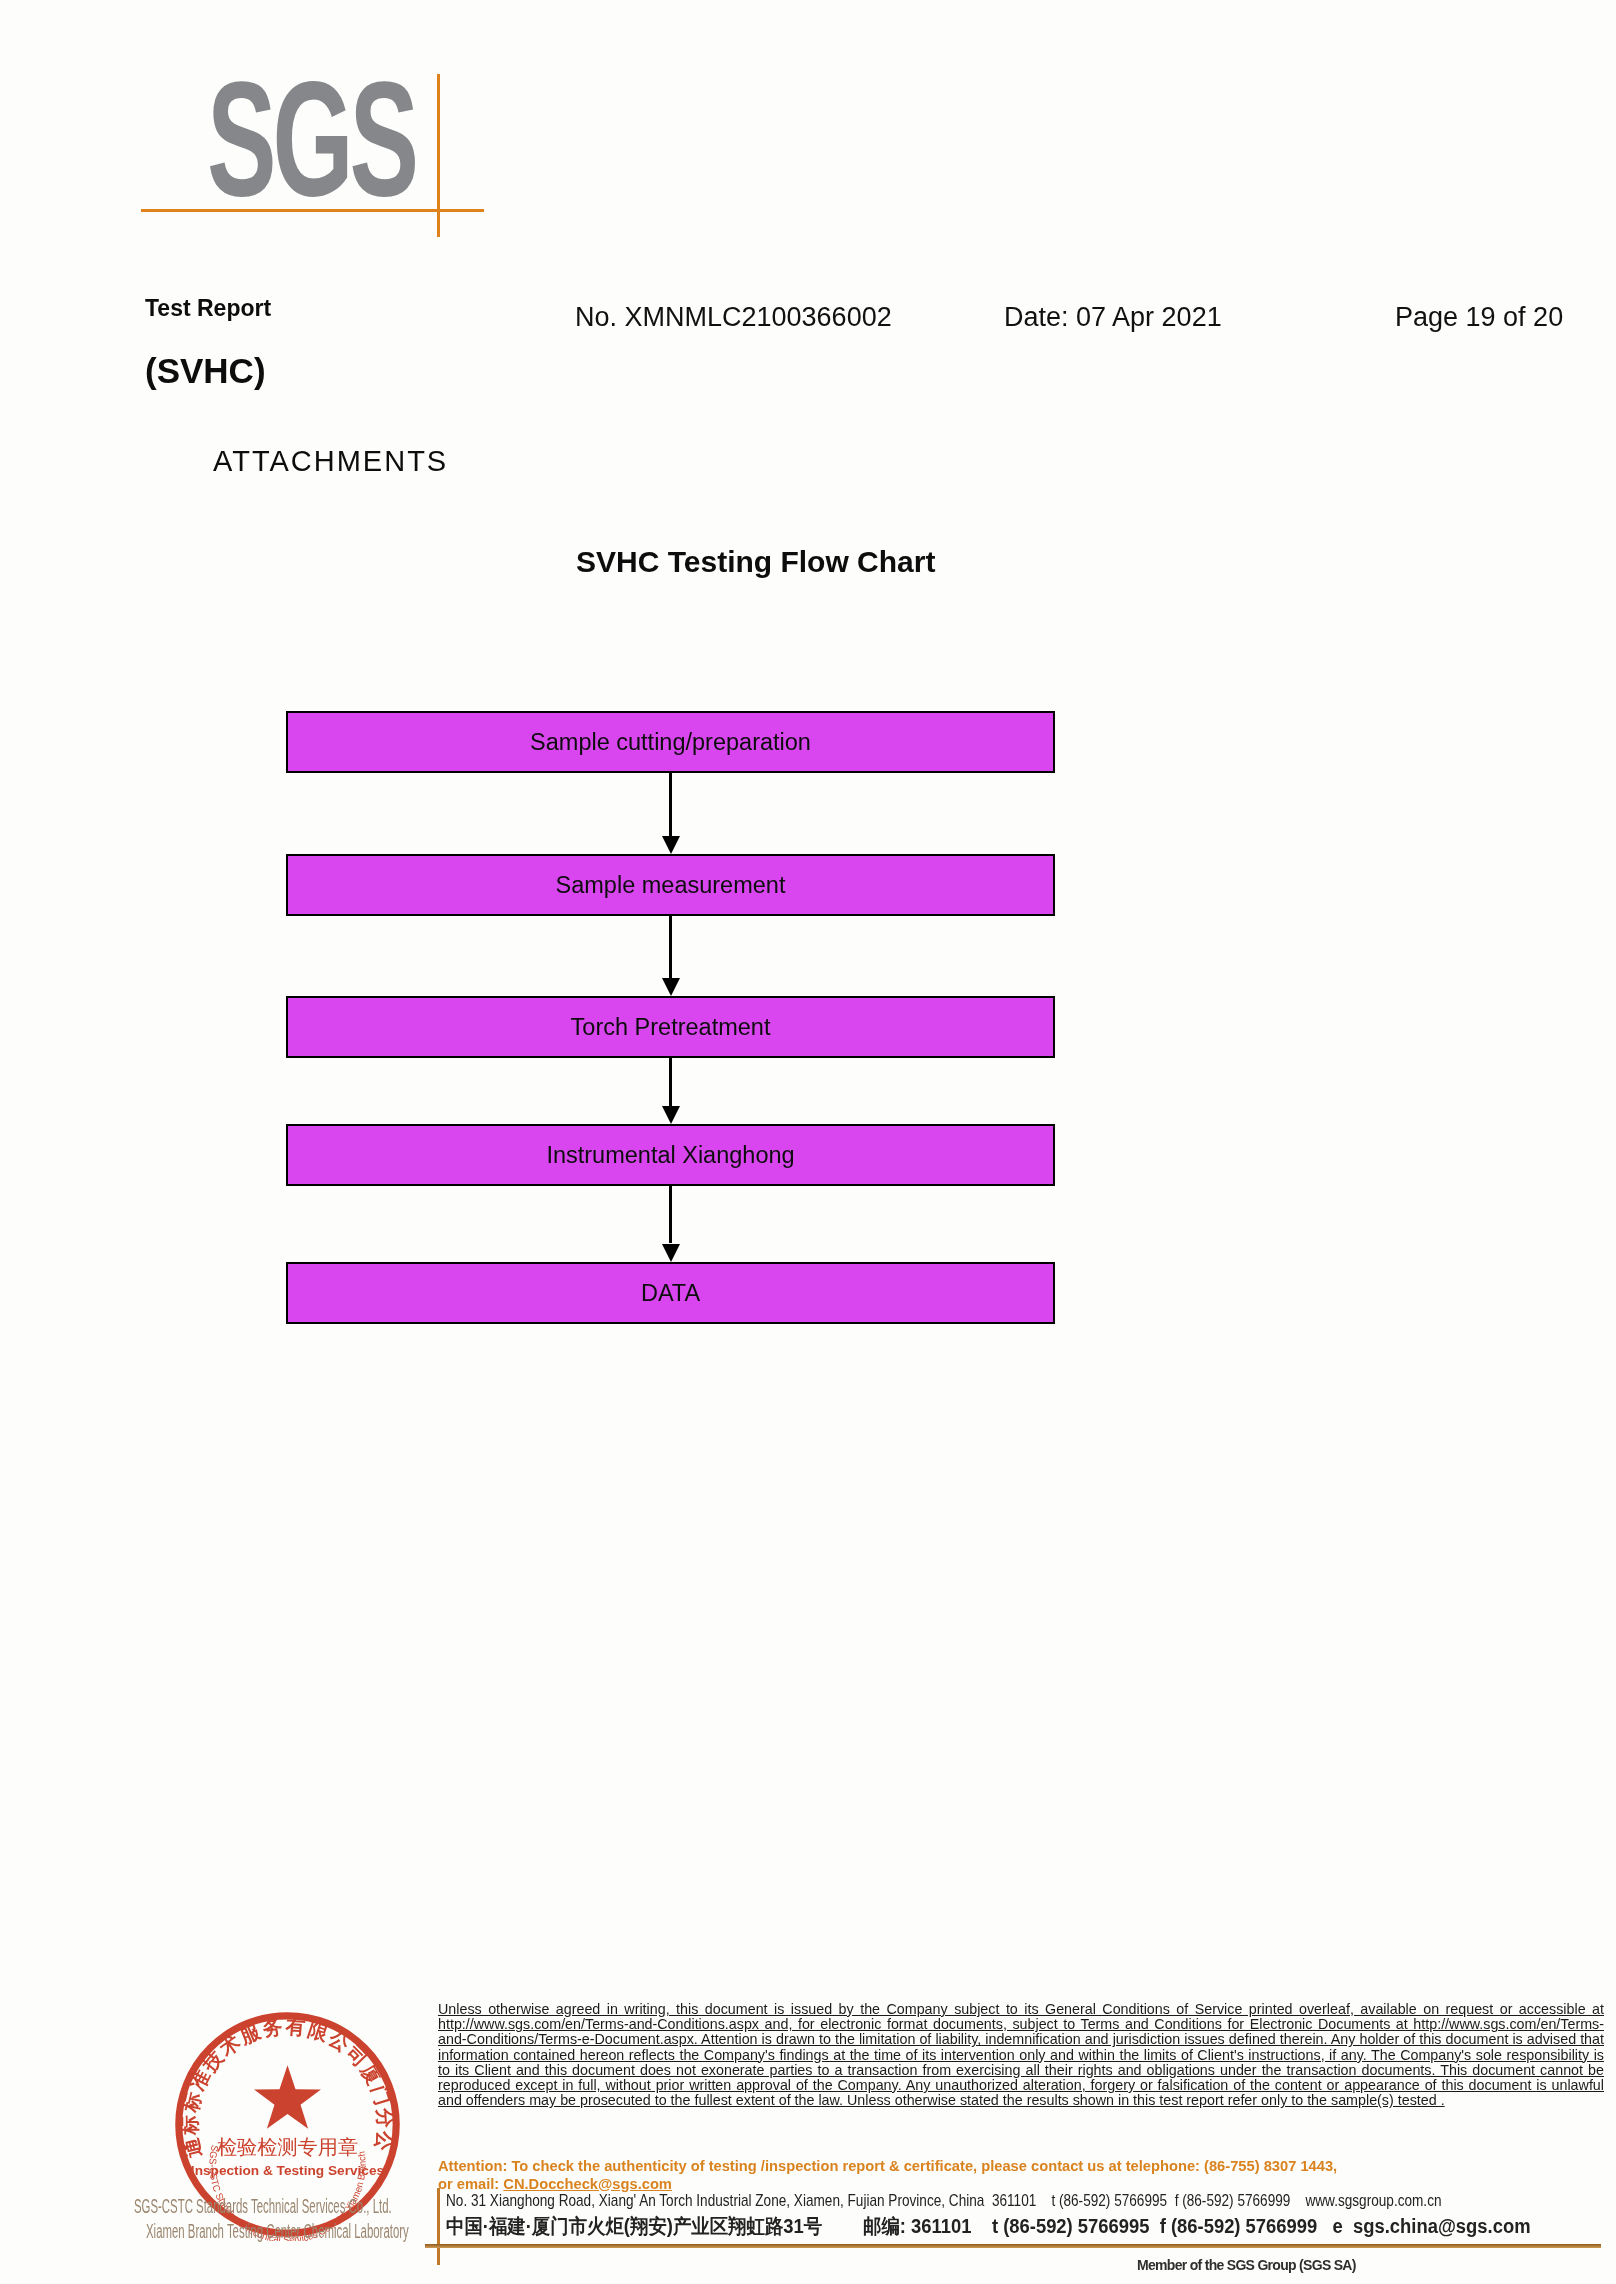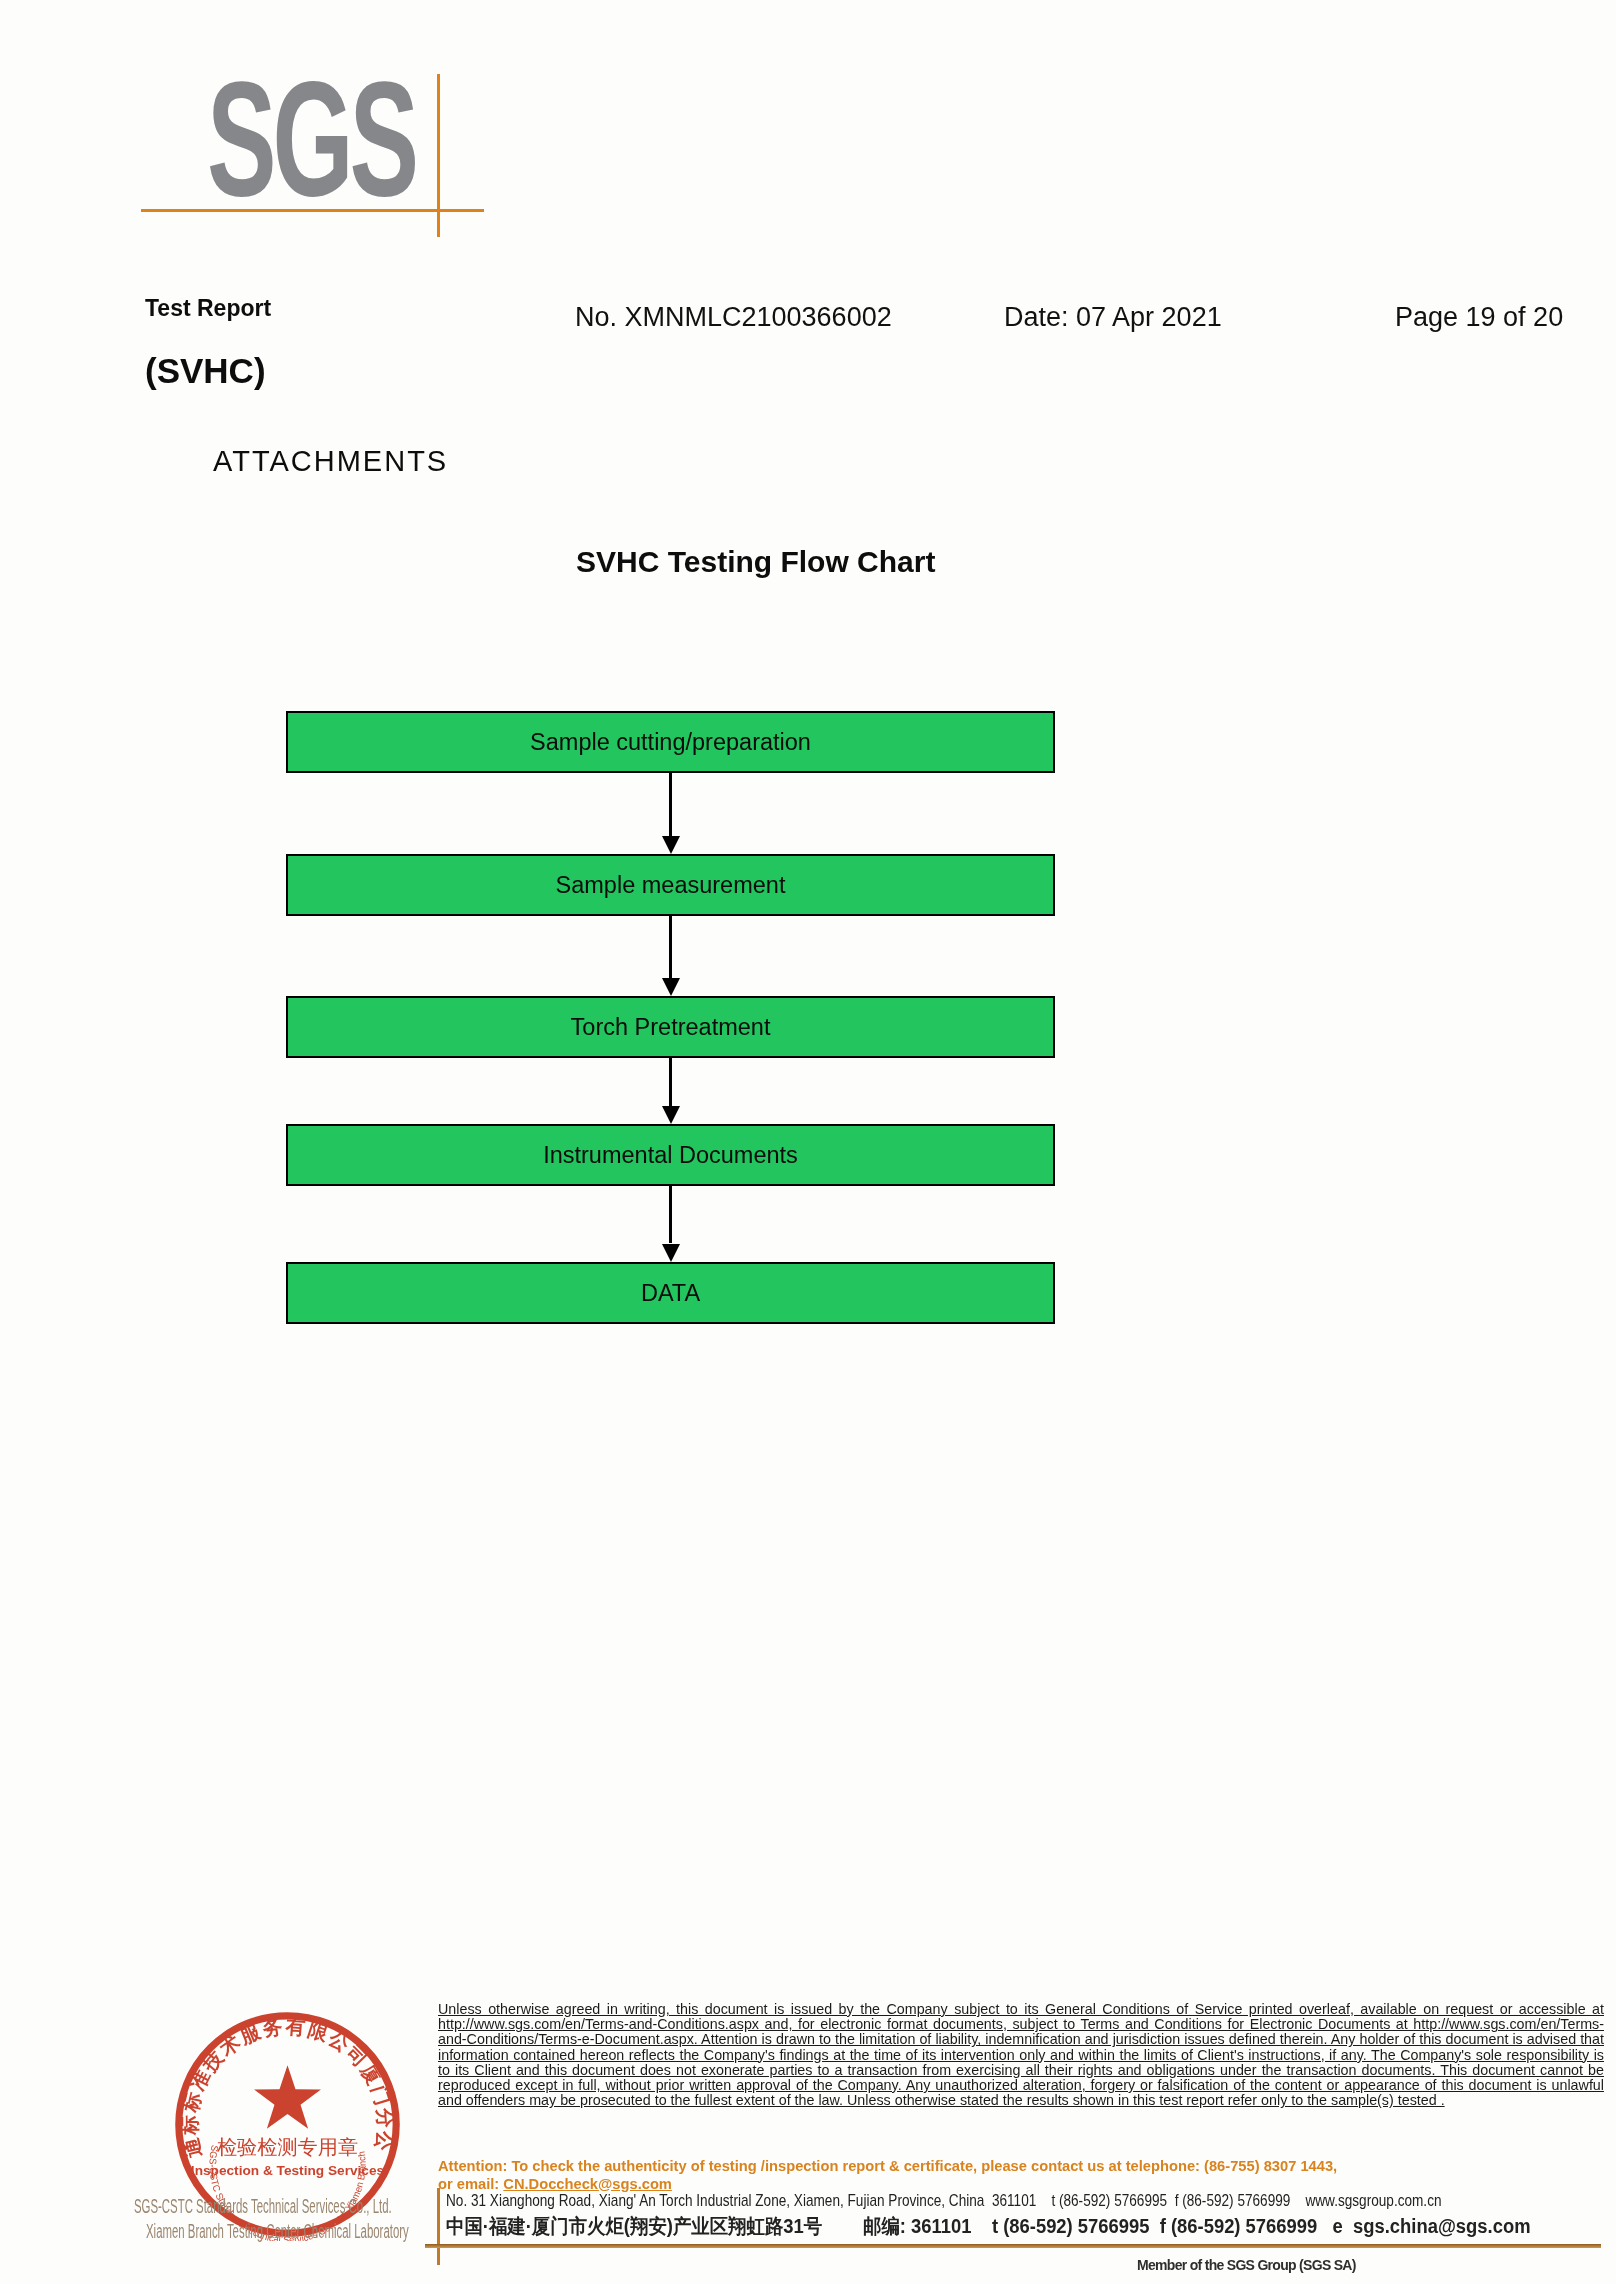--- a/index.html
+++ b/index.html
@@ -27,21 +27,21 @@
   .h-no{left:575px;}
   .h-date{left:1004px;}
   .h-page{left:1363px;margin-left:32px;}
 
   .attachments{left:213px;top:445px;font-size:29px;letter-spacing:2px;color:#0d0d0d;}
   .flow-title{left:576px;top:545px;font-size:30px;font-weight:bold;color:#0d0d0d;}
 
   
   .fbox{
     left:286px;width:769px;height:62px;
-    border:2.6px solid #000;background:#22c55e;
+    border:2.6px solid #000;background:#d946ef;
     display:flex;align-items:center;justify-content:center;
     font-size:23.5px;color:#0d0d0d;box-sizing:border-box;
   }
   .arrow{left:659px;width:23.5px;}
   .arrow .shaft{position:absolute;left:10.4px;top:0;width:2.6px;background:#000;}
   .arrow .head{
     position:absolute;left:2.6px;bottom:0;width:0;height:0;
     border-left:9px solid transparent;border-right:9px solid transparent;
     border-top:18px solid #000;
   }
@@ -114,21 +114,21 @@
 
   <div class="abs fbox" style="top:996px">
     <span>Torch Pretreatment</span>
   </div>
   <div class="abs arrow" style="top:1058px;height:66px">
     <div class="shaft" style="height:48px"></div>
       <div class="head"></div>
   </div>
 
   <div class="abs fbox" style="top:1124px">
-    <span>Instrumental Documents</span>
+    <span>Instrumental Xianghong</span>
   </div>
   <div class="abs arrow" style="top:1186px;height:76px">
     <div class="shaft" style="height:57px"></div>
       <div class="head"></div>
   </div>
 
   <div class="abs fbox" style="top:1262px">
     <span>DATA</span>
   </div>
 

